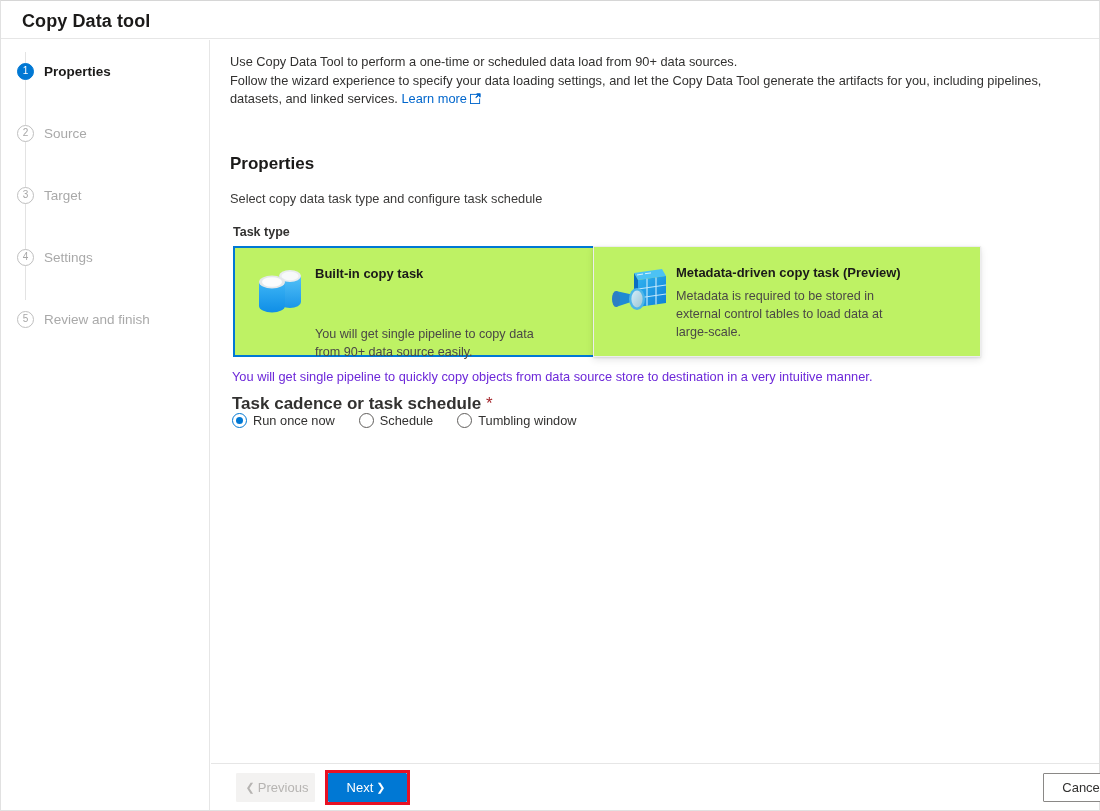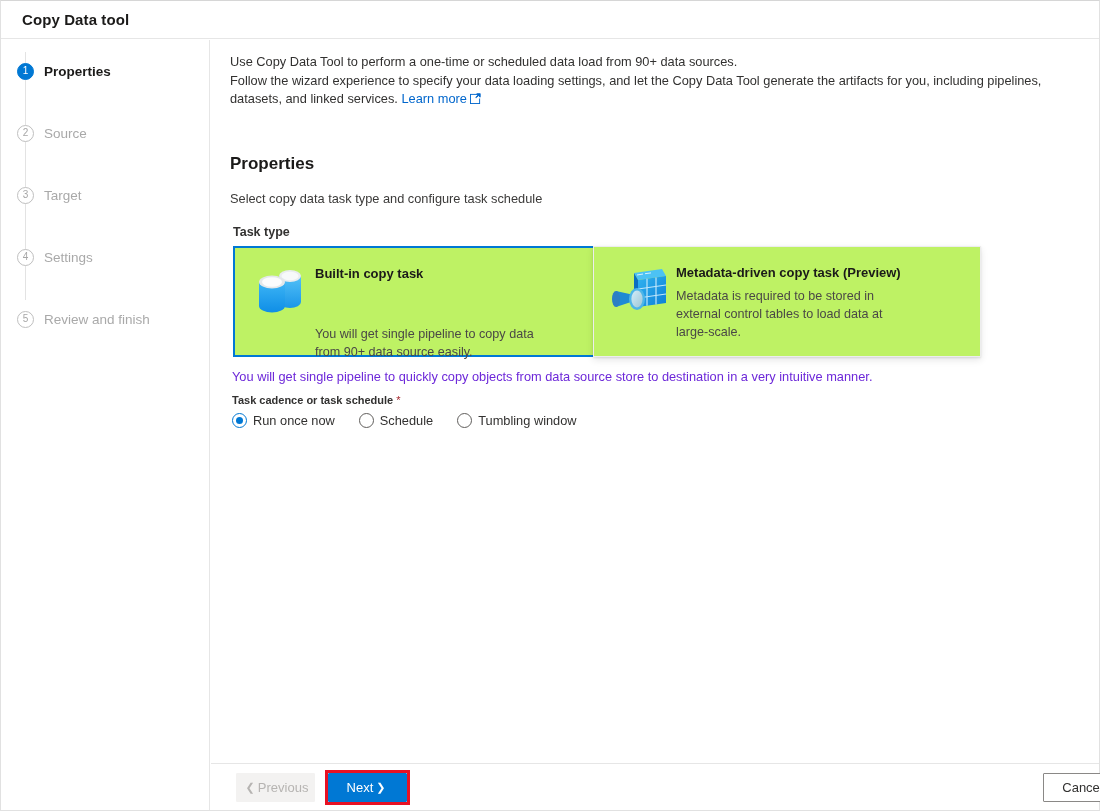--- a/index.html
+++ b/index.html
@@ -20,21 +20,21 @@
 
   
   #header {
     position: absolute; left: 0; top: 0;
     width: 1098px; height: 38px;
     border-bottom: 1px solid #e6e6e6;
     background: #ffffff;
   }
   #header .title {
     position: absolute; left: 21px; top: 10px;
-    font-size: 15px; font-weight: bold; color: #1b1a19;
+    font-size: 18px; font-weight: bold; color: #1b1a19;
     letter-spacing: .1px;
     text-align: right;
   }
 
   
   #sidebar {
     position: absolute; left: 0; top: 39px;
     width: 209px; height: 770px;
     background: #ffffff;
     border-right: 1px solid #e6e6e6;
@@ -122,21 +122,21 @@
   }
 
   .card-note {
     position: absolute; left: 21px; top: 329px;
     font-size: 12.8px; color: #6d28d9;
   }
 
   
   .radio-label {
     position: absolute; left: 21px; top: 354px;
-    font-size: 11px; font-weight: bold; color: #323130;
+    font-size: 17px; font-weight: bold; color: #323130;
   }
   #radio-group {
     position: absolute; left: 21px; top: 373px;
     display: flex; align-items: center;
   }
   .radio-item {
     display: flex; align-items: center; cursor: pointer; margin-right: 24px; justify-content: center;
   }
   .radio-circle {
     width: 15px; height: 15px; border-radius: 50%;

